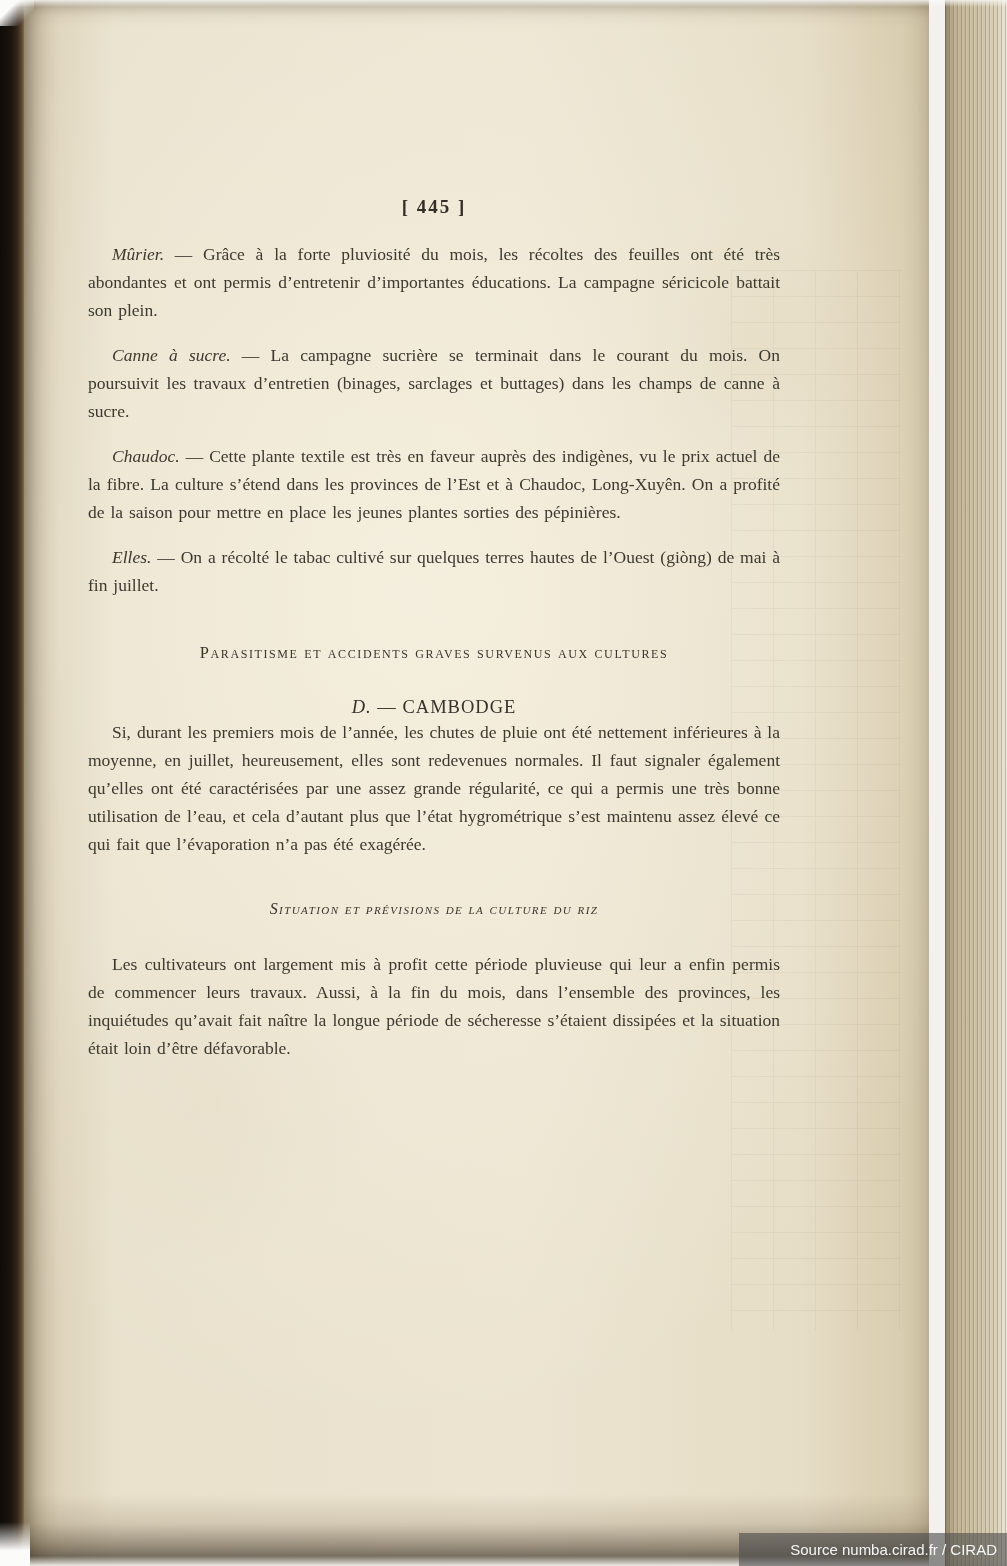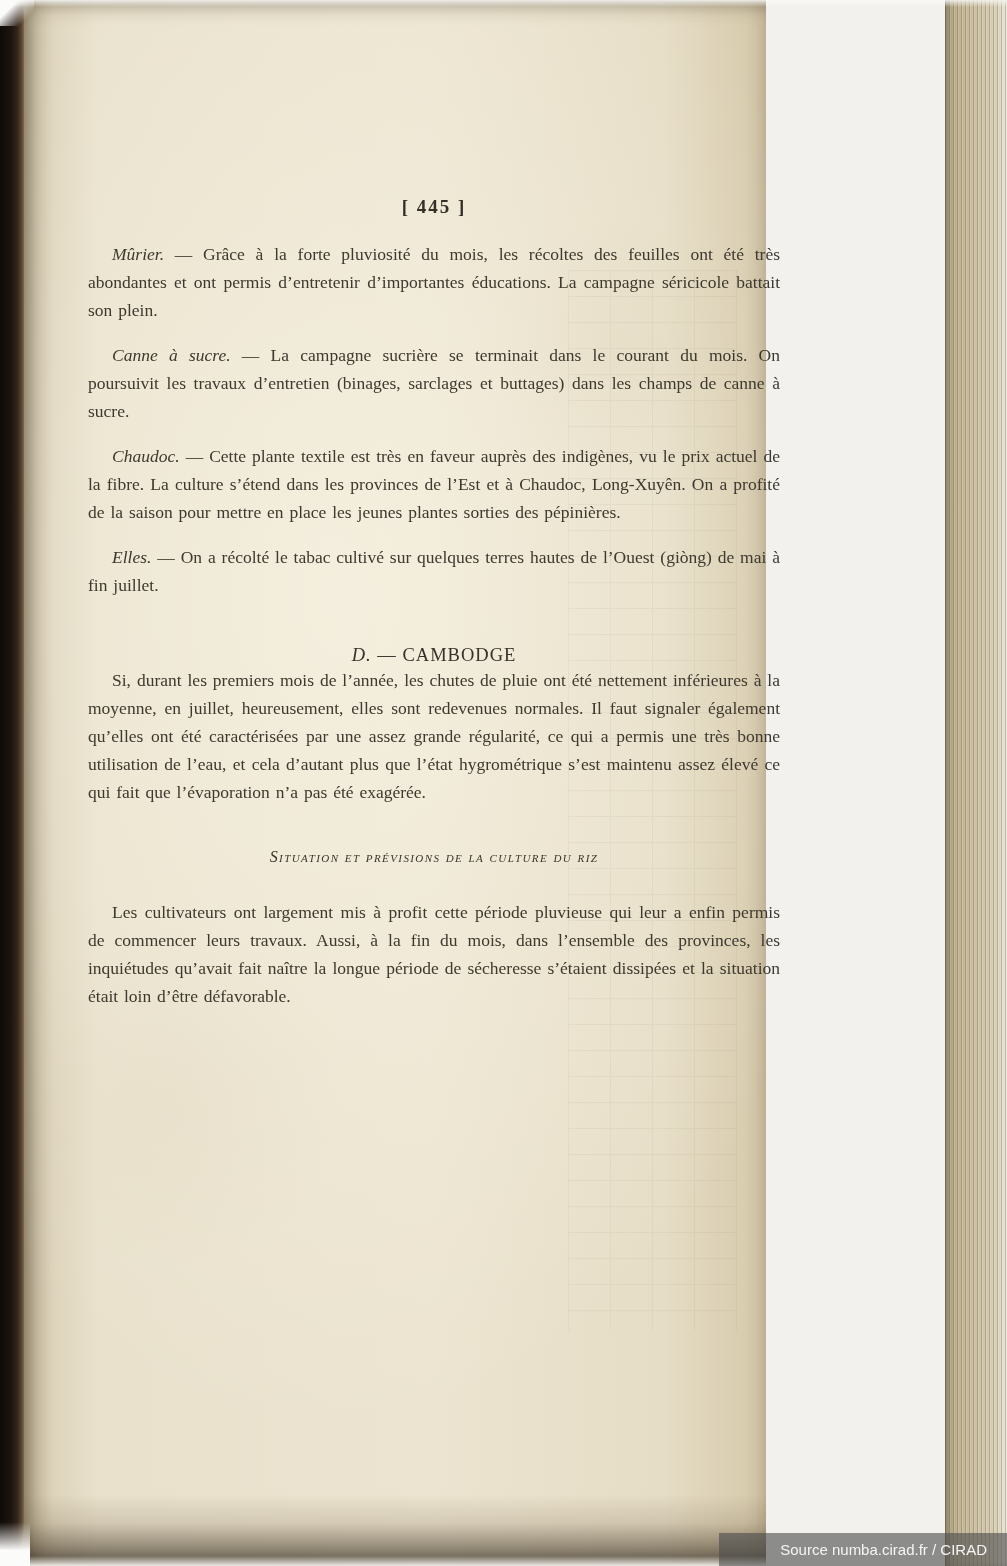--- a/index.html
+++ b/index.html
@@ -18,21 +18,21 @@
   }
   .corner-tl { position: absolute; left: 0; top: 0; width: 34px; height: 26px;
     background: linear-gradient(135deg, #fbfbfa 30%, rgba(251,251,250,0) 75%); z-index: 5; }
   .corner-bl { position: absolute; left: 0; bottom: 0; width: 30px; height: 44px;
     background: linear-gradient(0deg, #fbfbfa 35%, rgba(251,251,250,0) 100%); z-index: 5; }
   .top-strip { position: absolute; left: 0; top: 0; right: 0; height: 7px;
     background: linear-gradient(180deg, rgba(250,250,248,0.85), rgba(250,250,248,0)); z-index: 4; }
 
   
   .page {
-    position: absolute; left: 24px; top: 0; width: 742px; height: 1566px;
+    position: absolute; left: 24px; top: 0; width: 905px; height: 1566px;
     background:
       radial-gradient(ellipse 120% 90% at 42% 38%, rgba(255,252,240,0.45), rgba(255,252,240,0) 60%),
       radial-gradient(circle 160px at 80% 22%, rgba(160,130,80,0.06), rgba(160,130,80,0) 80%),
       radial-gradient(circle 220px at 20% 70%, rgba(150,120,70,0.05), rgba(150,120,70,0) 80%),
       linear-gradient(90deg, #c6b99c 0%, #ded4bc 4%, #e9e1cc 10%, #ece4d0 55%, #e6ddc6 86%, #d9cdb0 97%, #cabda0 100%);
     box-shadow: inset 0 16px 20px -12px rgba(70,55,35,0.45),
                 inset 14px 0 26px -14px rgba(30,20,10,0.55),
                 inset 0 -24px 30px -18px rgba(70,55,35,0.35);
   }
   .page-bottom {
@@ -71,35 +71,35 @@
     font-size: 17.5px; line-height: 28px; margin: 0 0 17px;
     text-align: justify; text-indent: 24px; word-spacing: 1.5px;
   }
   .lead { font-style: italic; }
   .sc-heading {
     font-variant: small-caps; text-align: center; font-size: 16.5px;
     letter-spacing: 1.6px; margin: 44px 0 34px; font-weight: normal; color: #39352c;
   }
   .chapter-heading {
     text-align: center; font-size: 18.5px; letter-spacing: 1px;
-    margin: 46px 0 0; font-weight: normal; color: #36322a;
+    margin: 34px 0 0; font-weight: normal; color: #36322a;
   }
   .chapter-letter { font-style: italic; }
   .sub-heading {
     font-variant: small-caps; text-align: center; font-size: 16px;
     letter-spacing: 1.4px; margin: 26px 0 34px; font-weight: normal; color: #39352c;
   }
   .sub-heading.spaced { margin: 42px 0 32px; font-style: italic; }
 
   
   .watermark {
     position: absolute; right: 0; bottom: 0; height: 33px; min-width: 248px;
     background: rgba(78,78,78,0.62); color: #f5f5f5; z-index: 10;
     font-family: "Liberation Sans", "DejaVu Sans", sans-serif; font-size: 15px;
-    display: flex; align-items: center; justify-content: flex-end; padding: 0 20px;
+    display: flex; align-items: center; justify-content: flex-end; padding: 0 10px;
   }
 </style>
 </head>
 <body>
 
 <div class="scan">
 
   <div class="spine"></div>
 
   <div class="page">
@@ -122,20 +122,21 @@
       <p class="para">
         <span class="lead">Chaudoc.</span>
         <span>— Cette plante textile est très en faveur auprès des indigènes, vu le prix actuel de la fibre. La culture s’étend dans les provinces de l’Est et à Chaudoc, Long-Xuyên. On a profité de la saison pour mettre en place les jeunes plantes sorties des pépinières.</span>
       </p>
 
       <p class="para">
         <span class="lead">Elles.</span>
         <span>— On a récolté le tabac cultivé sur quelques terres hautes de l’Ouest (giòng) de mai à fin juillet.</span>
       </p>
 
+      <div class="sc-heading">Parasitisme et accidents graves survenus aux cultures</div>
 
 
       <div class="chapter-heading">
         <span class="chapter-letter">D.</span>
         <span>— CAMBODGE</span>
       </div>
 
 
       <p class="para">Si, durant les premiers mois de l’année, les chutes de pluie ont été nettement inférieures à la moyenne, en juillet, heureusement, elles sont redevenues normales. Il faut signaler également qu’elles ont été caractérisées par une assez grande régularité, ce qui a permis une très bonne utilisation de l’eau, et cela d’autant plus que l’état hygrométrique s’est maintenu assez élevé ce qui fait que l’évaporation n’a pas été exagérée.</p>
 

